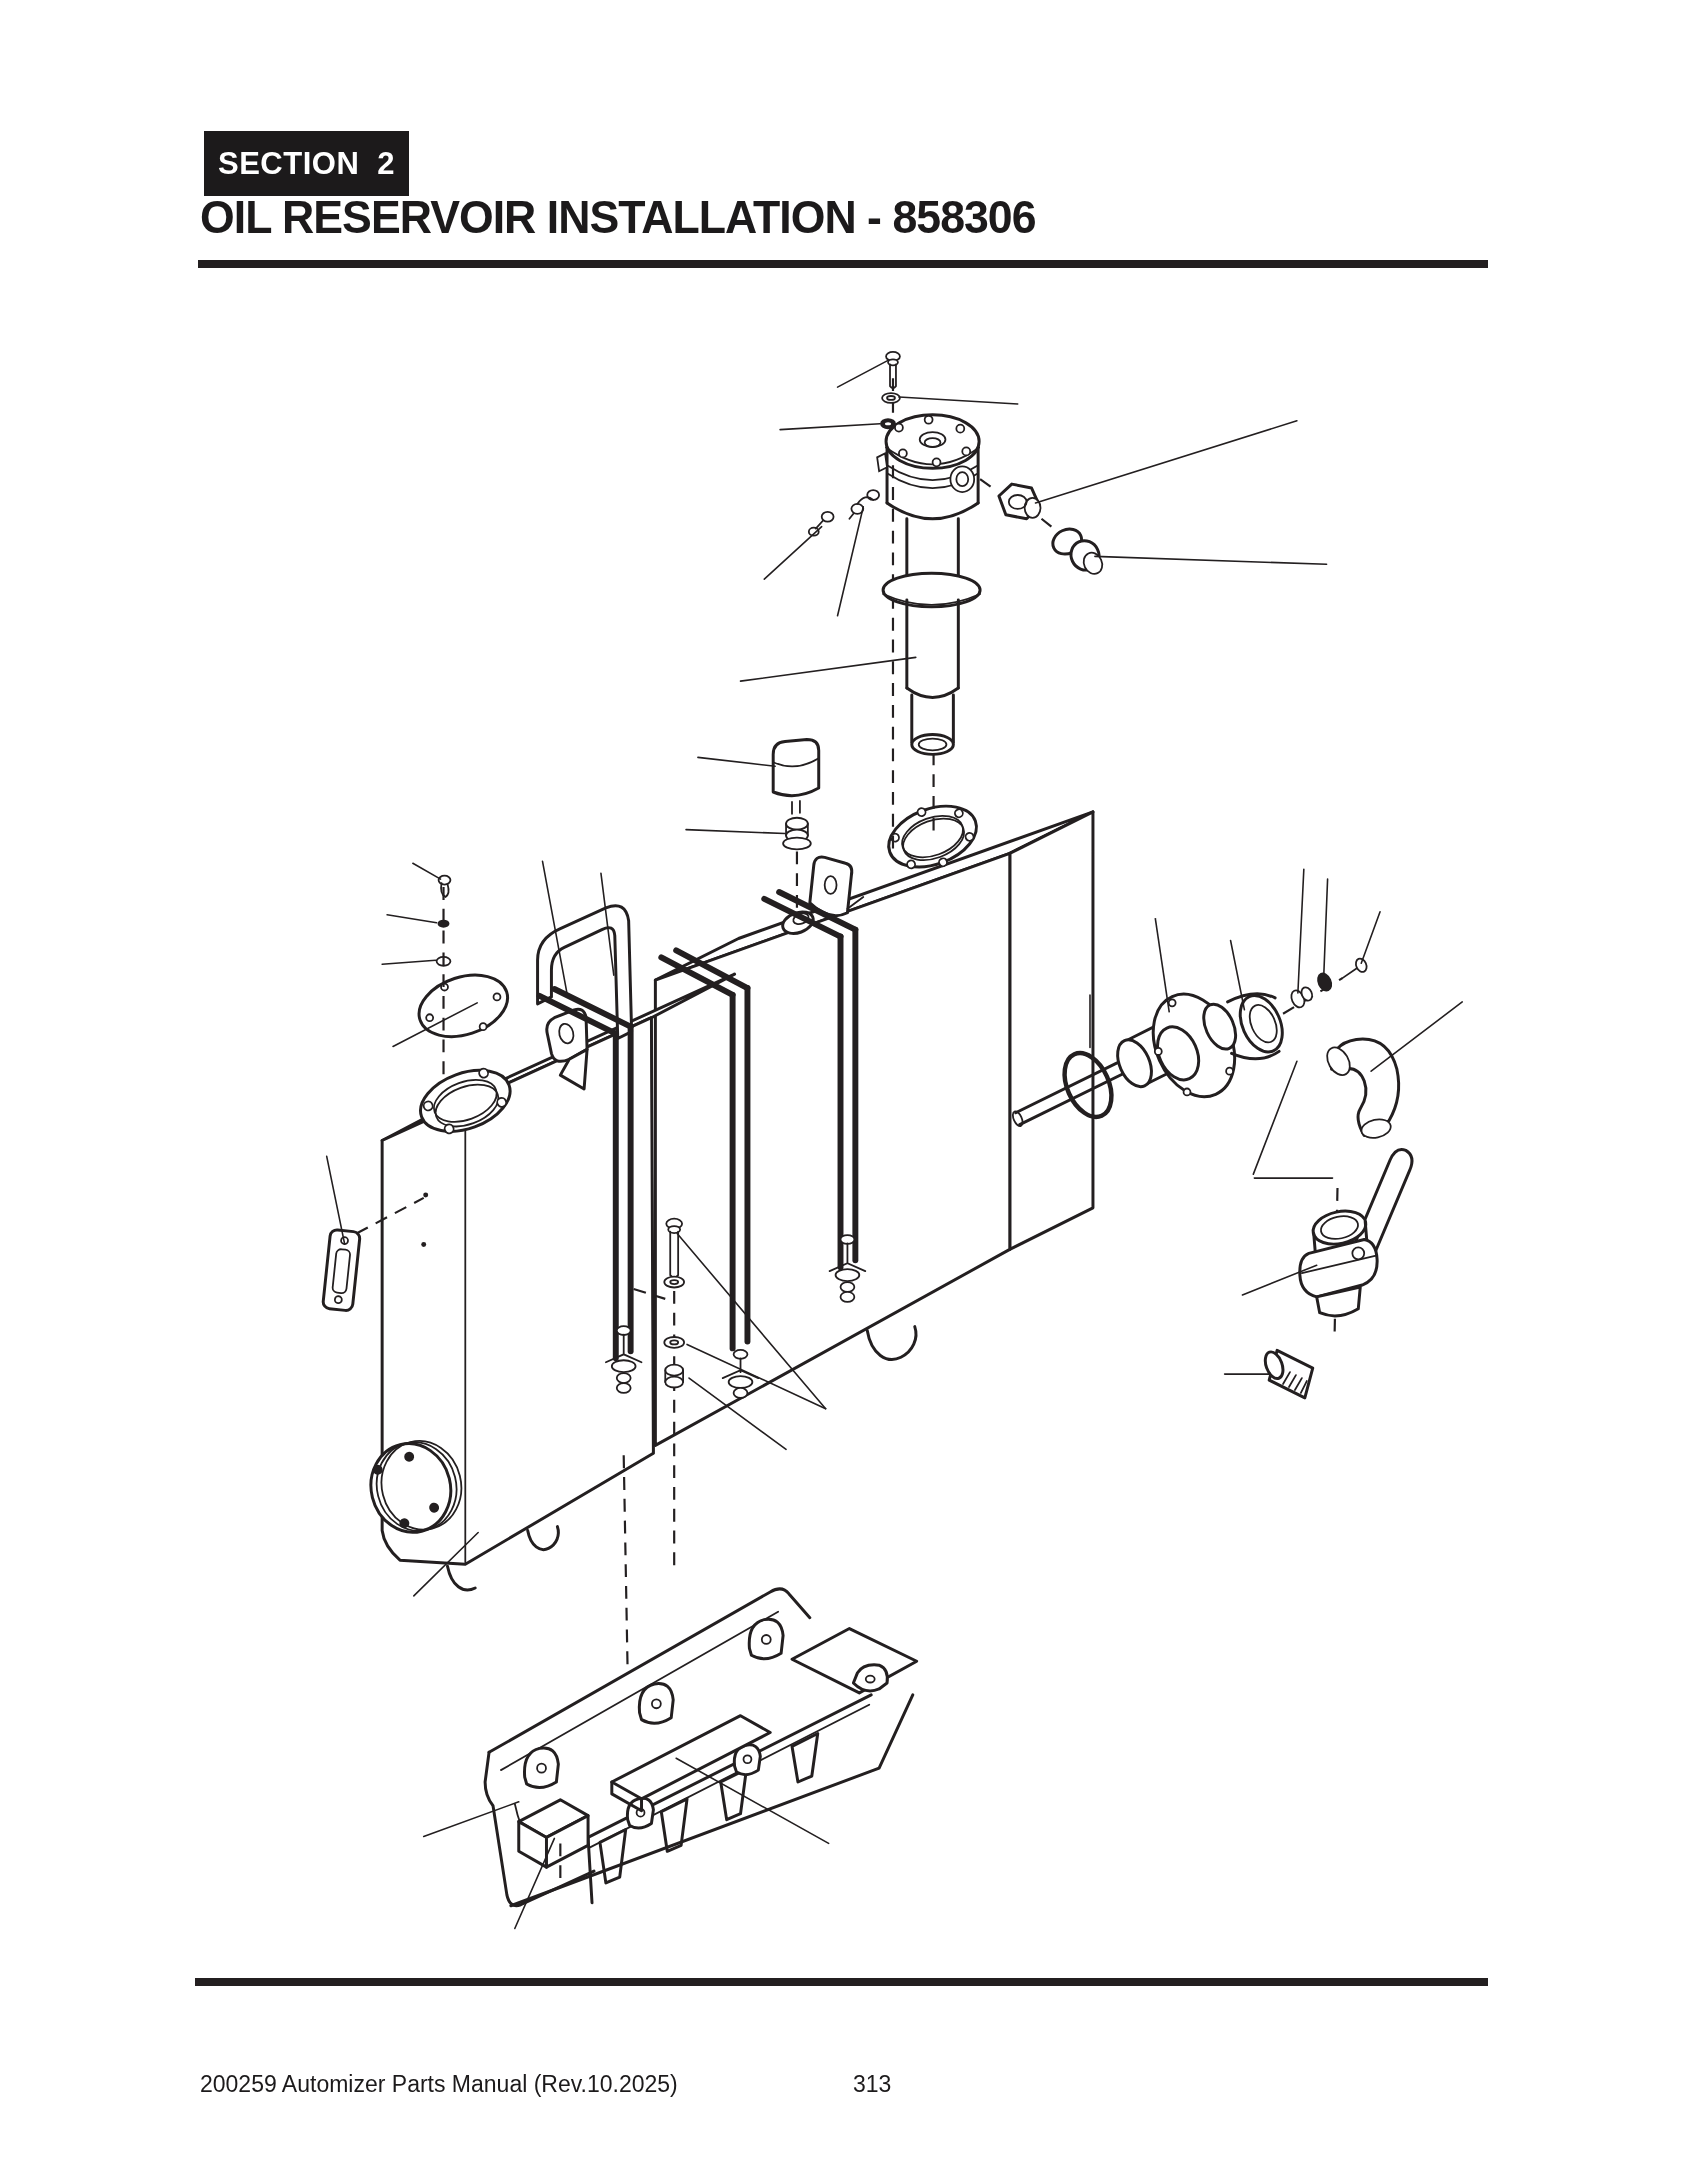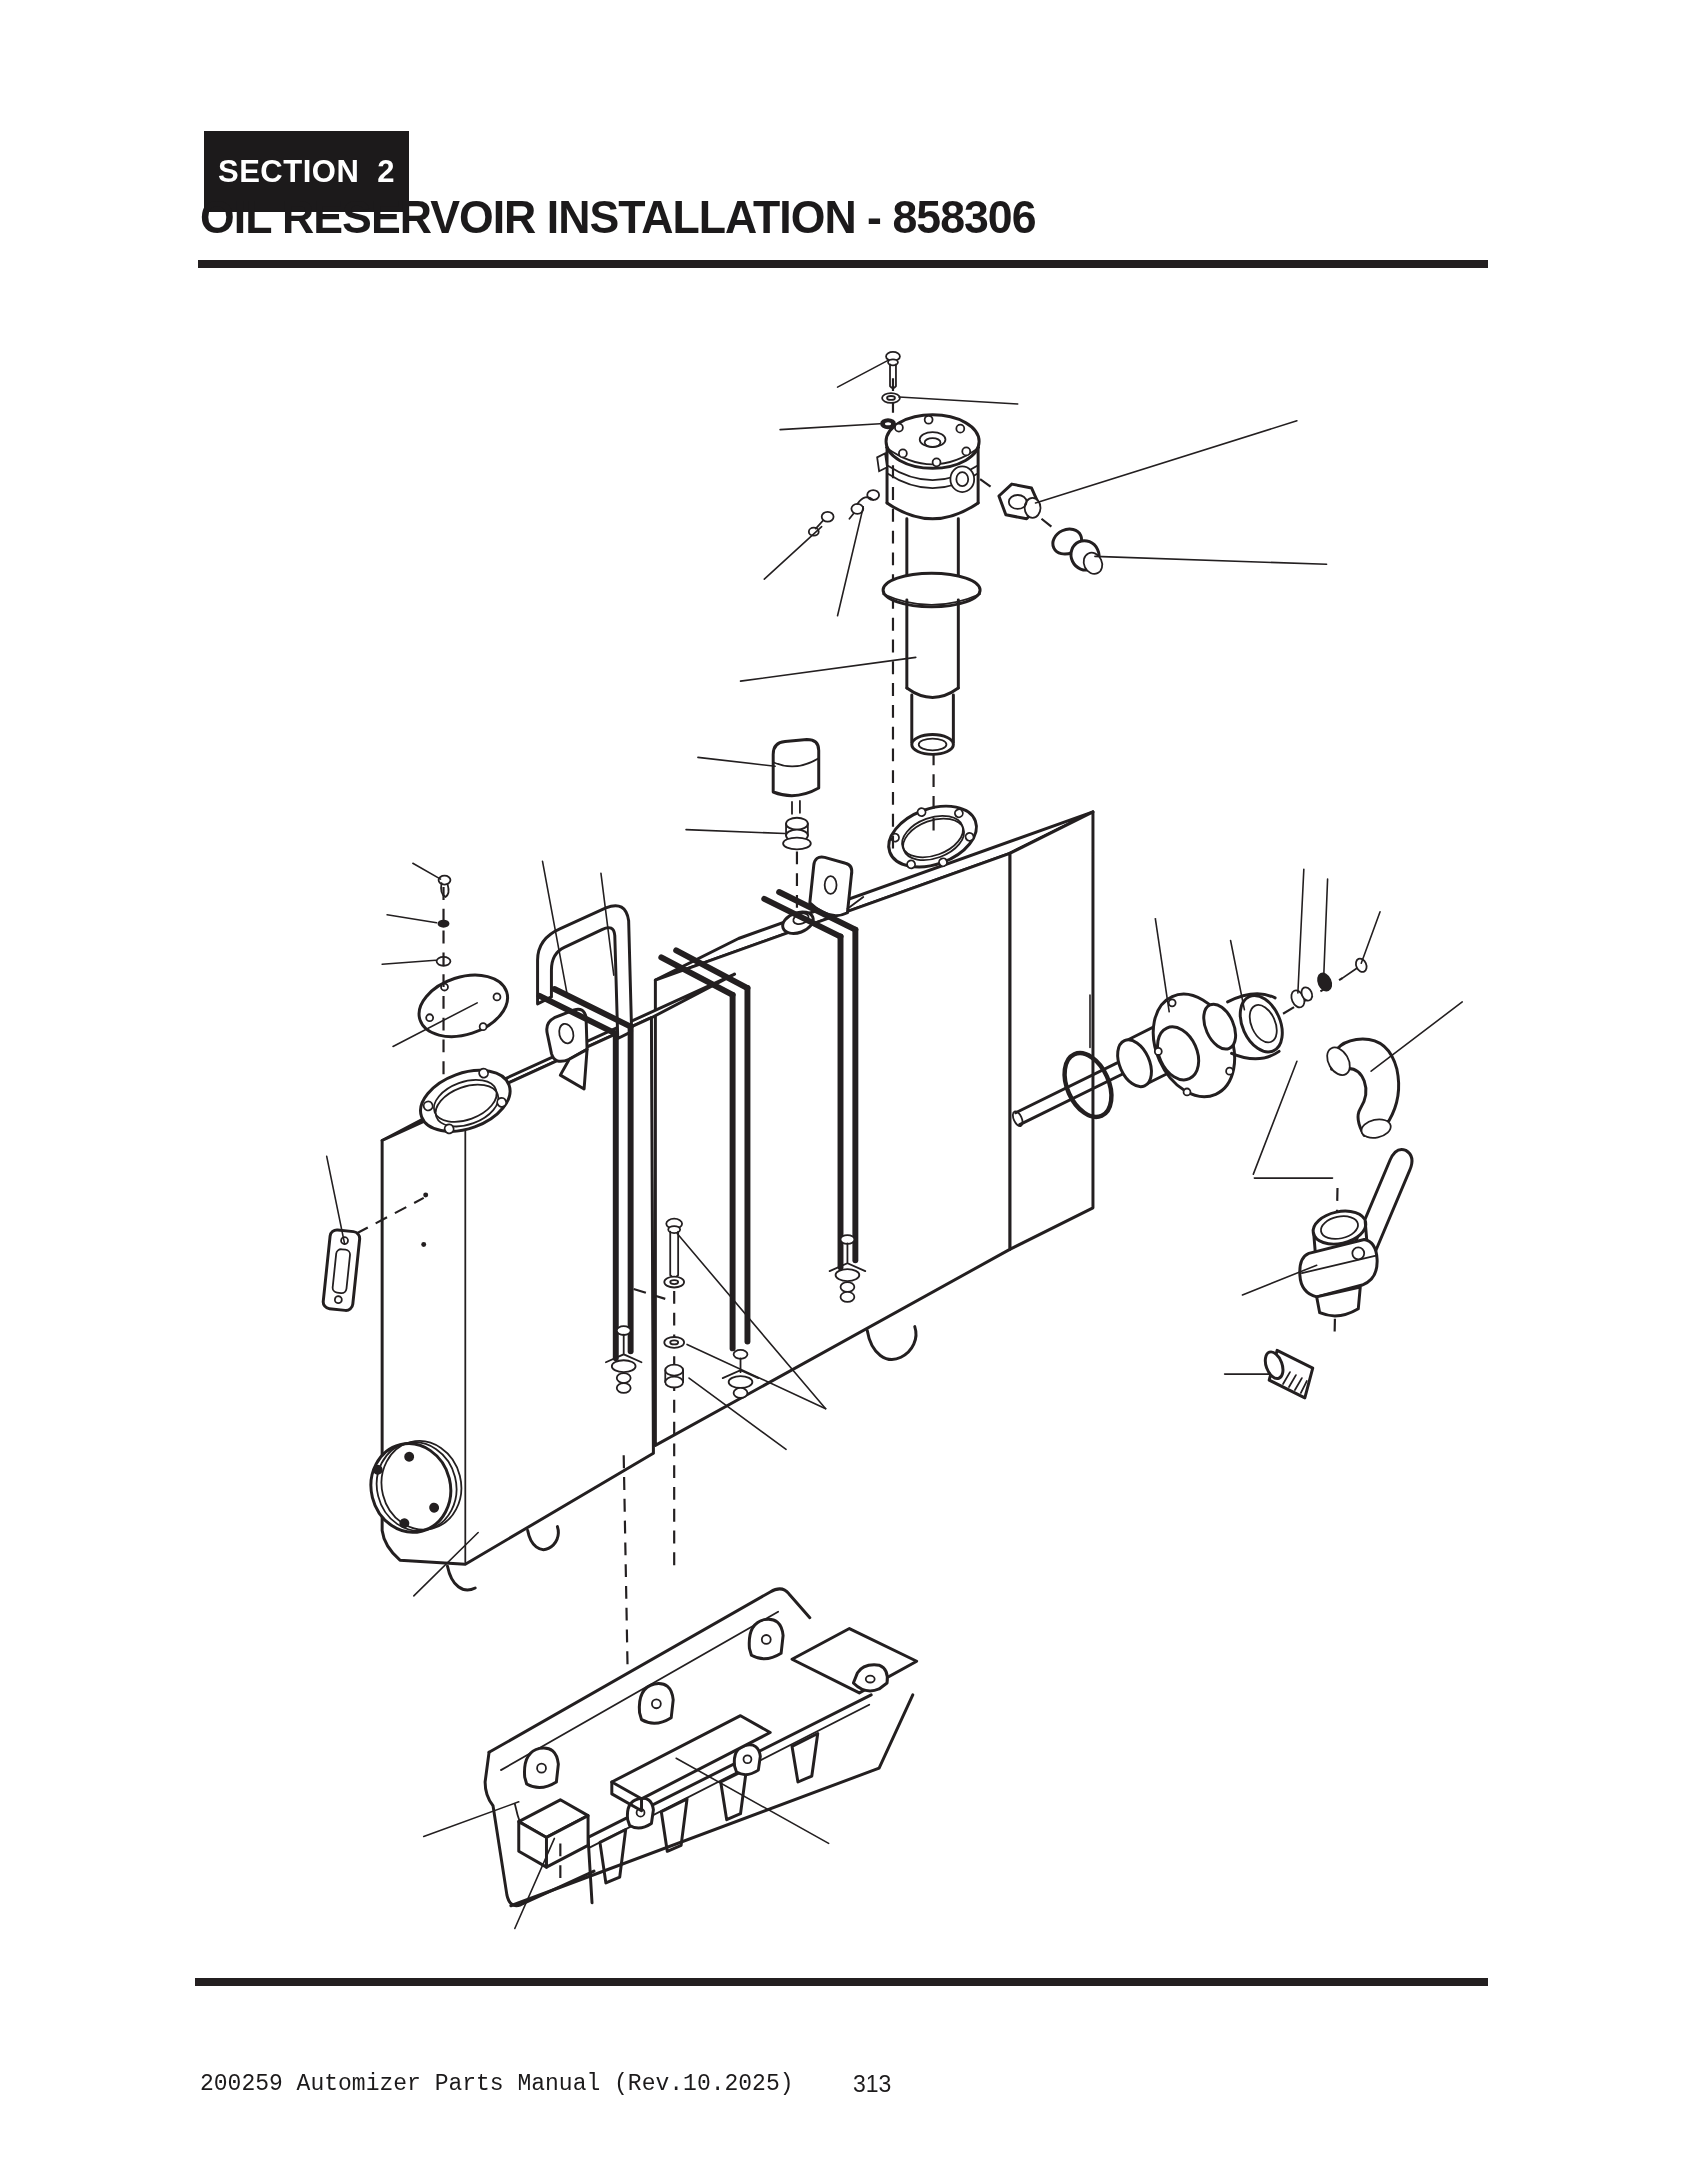--- a/index.html
+++ b/index.html
@@ -1,28 +1,28 @@
 <!DOCTYPE html>
 <html><head>
 <meta charset="utf-8">
 <style>
   html,body{margin:0;padding:0;background:#e8e8e8;}
   #page{position:relative;width:1683px;height:2178px;background:#ffffff;overflow:hidden;
         font-family:"Liberation Sans", sans-serif;}
   #section-box{position:absolute;left:204px;top:131px;height:49px;background:#1c1a1b;
-        color:#ffffff;display:flex;align-items:center;padding:16px 14px;font-weight:bold;
+        color:#ffffff;display:flex;align-items:center;padding:8px 14px;font-weight:bold;
         font-size:31px;letter-spacing:0.5px;}
   #section-box .num{margin-left:18px;}
   #page-title{position:absolute;left:200px;top:190px;font-weight:bold;font-size:46px;
         letter-spacing:-1px;color:#1c1a1b;white-space:nowrap;transform:scaleX(.97);
         transform-origin:left;}
   .rule{position:absolute;background:#231f20;}
   #rule-top{left:198px;top:260px;width:1290px;height:8px;}
   #rule-bottom{left:195px;top:1978px;width:1293px;height:8px;}
-  #footer-left{position:absolute;left:200px;top:2071px;font-size:23px;color:#1c1a1b;font-family:Liberation Mono, monospace;}
+  #footer-left{position:absolute;left:200px;top:2071px;font-size:23px;color:#1c1a1b;}
   #footer-page{position:absolute;left:825px;top:2071px;font-size:23px;color:#1c1a1b;margin-left:28px;}
   svg{position:absolute;left:0;top:0;}
   .o{fill:none;stroke:#231f20;stroke-width:3;stroke-linecap:round;stroke-linejoin:round;}
   .w{fill:#ffffff;stroke:#231f20;stroke-width:3;stroke-linecap:round;stroke-linejoin:round;}
   .t{fill:none;stroke:#231f20;stroke-width:1.8;stroke-linecap:round;}
   .wt{fill:#ffffff;stroke:#231f20;stroke-width:1.8;}
   .l{fill:none;stroke:#231f20;stroke-width:1.6;stroke-linecap:round;}
   .d{fill:none;stroke:#231f20;stroke-width:2.2;stroke-dasharray:13 9;}
   .s{fill:none;stroke:#231f20;stroke-width:6;stroke-linecap:round;}
   .f{fill:#231f20;stroke:none;}

